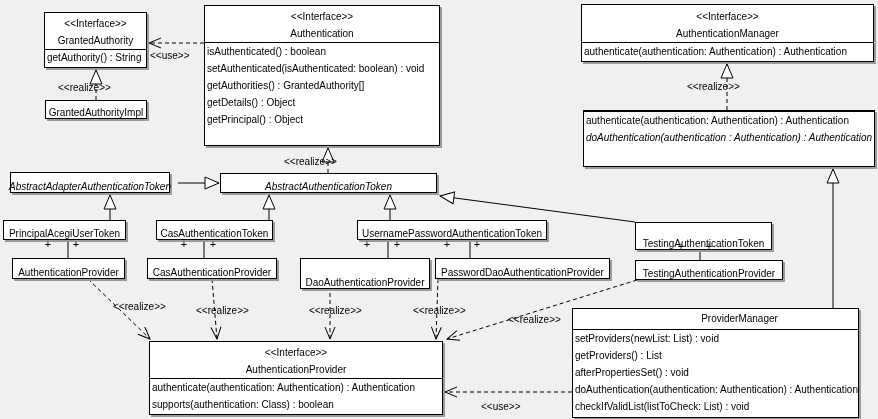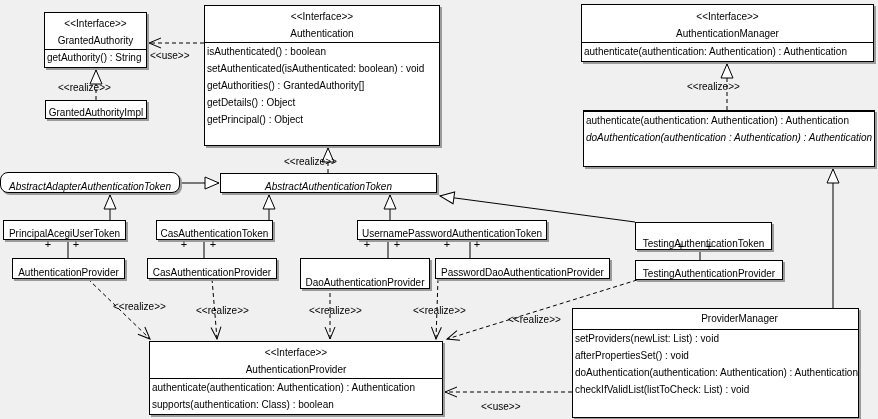--- a/index.html
+++ b/index.html
@@ -24,21 +24,21 @@
 
   .lbl{position:absolute;font-size:10px;text-align:left;white-space:nowrap;}
   .plus{position:absolute;width:12px;text-align:center;font-size:11px;line-height:11px;}
 
   
   #b-ga  {left:44px; top:12px; width:103px;height:56px;}
   #b-gai {left:45px; top:100px;width:102px;height:19px;}
   #b-auth{left:204px;top:5px;  width:236px;height:141px;}
   #b-am  {left:581px;top:4px;  width:293px;height:58px;}
   #b-aam {left:583px;top:110px;width:292px;height:57px;}
-  #b-aaat{left:0;  top:172px;width:180px;height:21px;border-radius:8px;}
+  #b-aaat{left:10px;  top:172px;width:160px;height:21px;}
   #b-aat {left:220px;top:173px;width:217px;height:20px;}
   #b-pat {left:3px;  top:220px;width:123px;height:20px;}
   #b-cat {left:156px;top:220px;width:117px;height:20px;}
   #b-upat{left:357px;top:220px;width:190px;height:20px;}
   #b-tat {left:635px;top:222px;width:137px;height:28px;}
   #b-abap{left:12px; top:258px;width:113px;height:21px;}
   #b-cap {left:147px;top:258px;width:130px;height:21px;}
   #b-dap {left:300px;top:258px;width:130px;height:31px;}
   #b-pdap{left:435px;top:258px;width:175px;height:21px;}
   #b-tap {left:635px;top:260px;width:148px;height:20px;}
@@ -198,20 +198,21 @@
     <div class="sep">
       <div class="m">authenticate(authentication: Authentication) : Authentication</div>
       <div class="m">supports(authentication: Class) : boolean</div>
     </div>
   </div>
 
   <div class="box" id="b-pm">
     <div class="cname">ProviderManager</div>
     <div class="sep">
       <div class="m">setProviders(newList: List) : void</div>
+      <div class="m">getProviders() : List</div>
       <div class="m">afterPropertiesSet() : void</div>
       <div class="m">doAuthentication(authentication: Authentication) : Authentication</div>
       <div class="m">checkIfValidList(listToCheck: List) : void</div>
     </div>
   </div>
 
   <span class="lbl" id="l-use1">&lt;&lt;use&gt;&gt;</span>
   <span class="lbl" id="l-rz-gai">&lt;&lt;realize&gt;&gt;</span>
   <span class="lbl" id="l-rz-aam">&lt;&lt;realize&gt;&gt;</span>
   <span class="lbl" id="l-rz-aat">&lt;&lt;realize&gt;&gt;</span>

